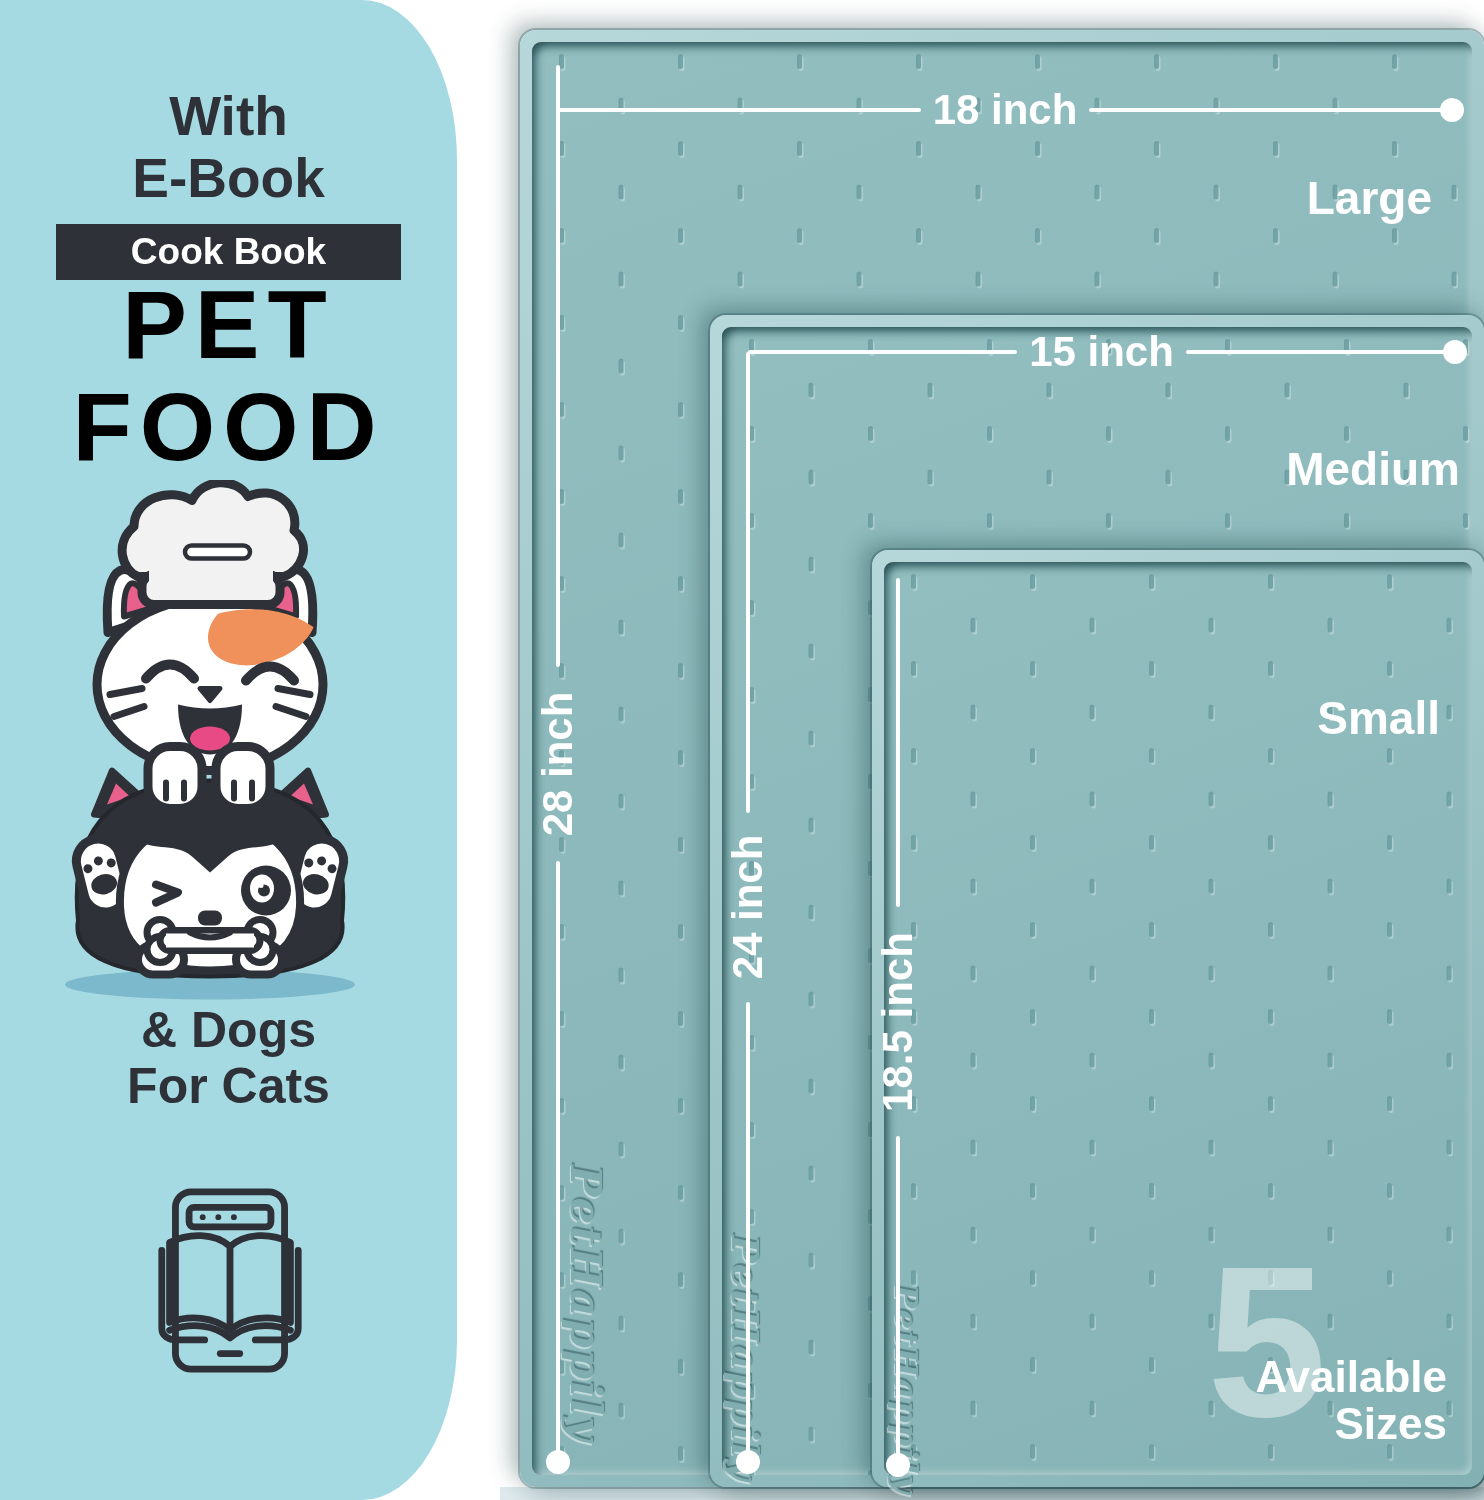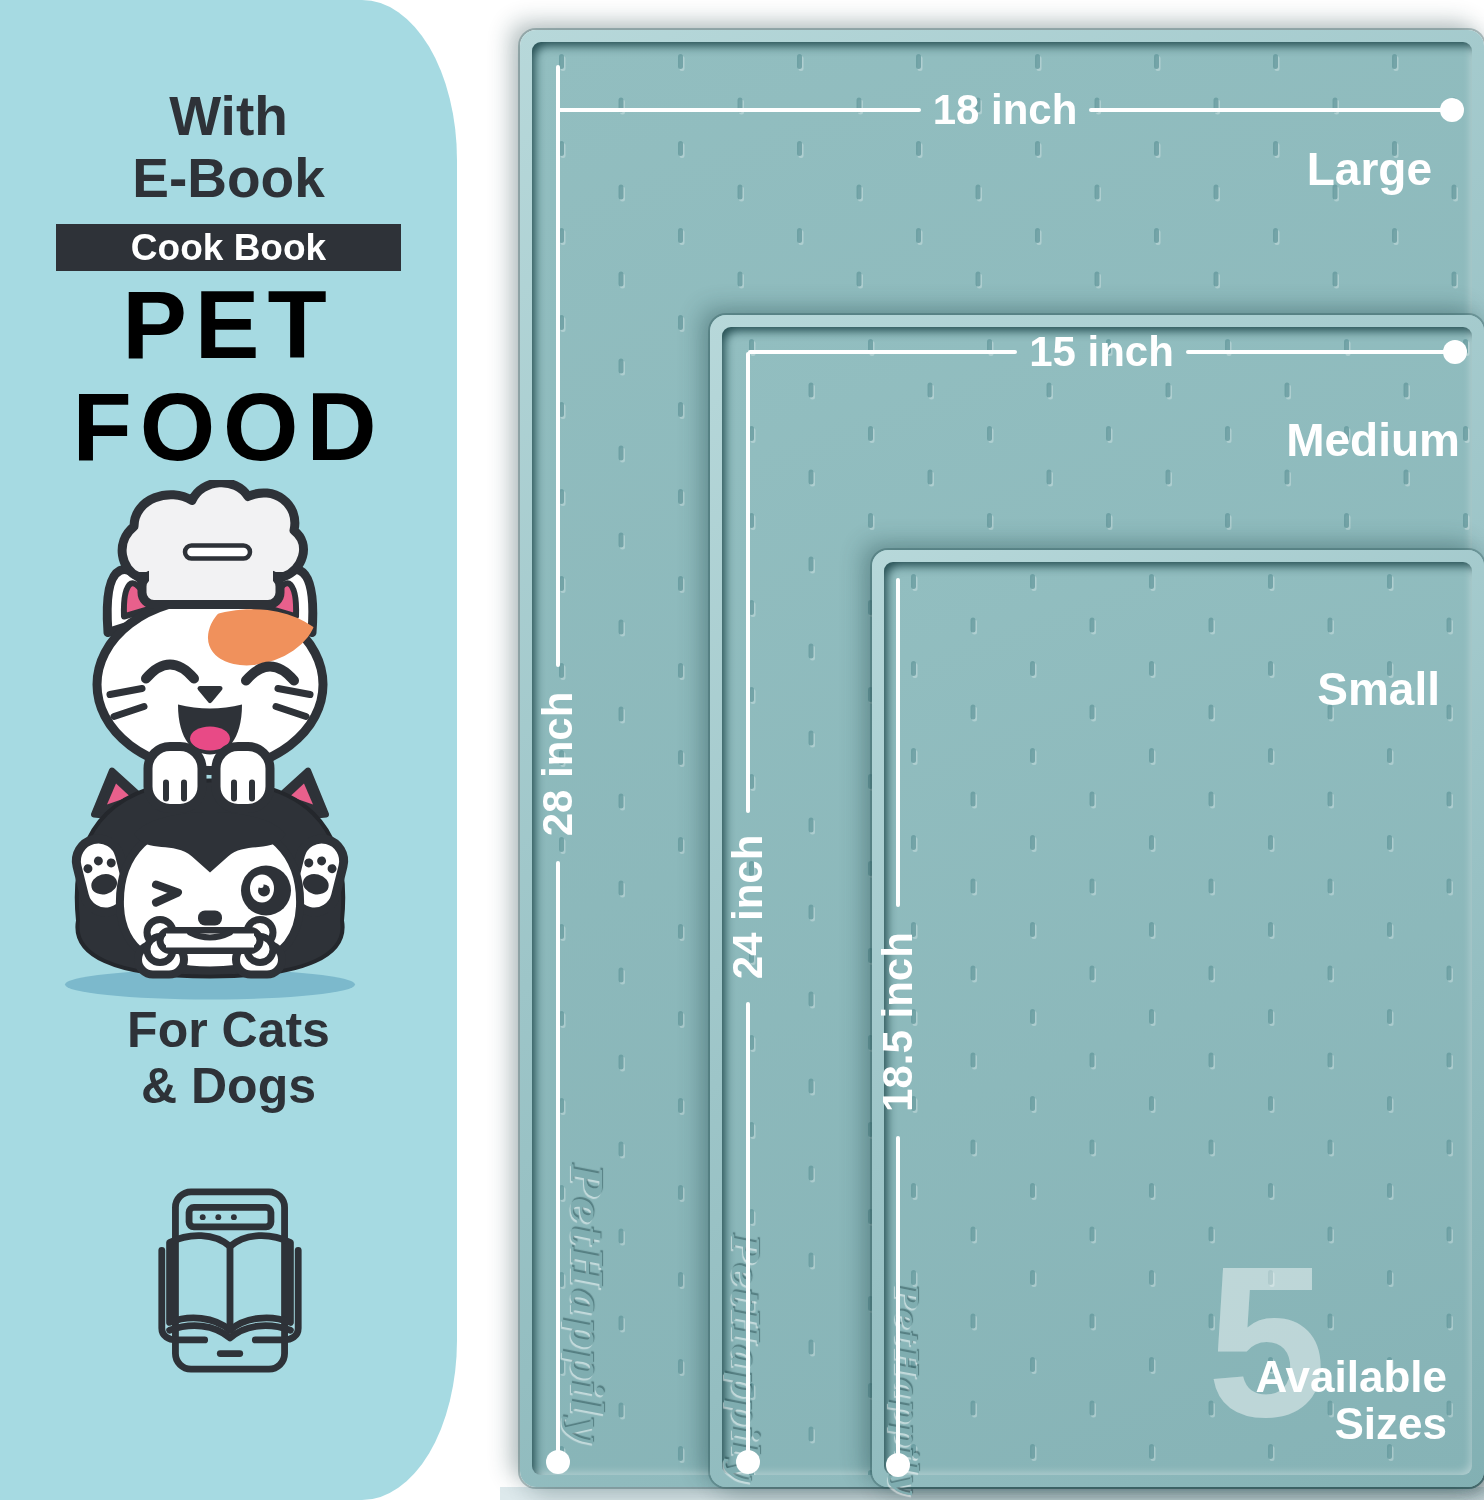--- a/index.html
+++ b/index.html
@@ -4,21 +4,21 @@
 <style>
   * { margin:0; padding:0; box-sizing:border-box; }
   body { background:#ffffff; font-family:"Liberation Sans", sans-serif; }
   .stage { position:relative; width:1484px; height:1500px; background:#ffffff; overflow:hidden; }
 
   
   .panel { position:absolute; left:0; top:0; width:457px; height:1500px;
            background:#a6dae2; border-radius:0 95px 95px 0 / 0 160px 160px 0; }
   .p-top { position:absolute; top:86px; left:0; right:0; text-align:center;
            color:#2e3238; font-weight:bold; font-size:55px; line-height:1.12; }
-  .badge { position:absolute; top:224px; left:56px; right:56px; height:47px;
+  .badge { position:absolute; top:224px; left:56px; right:56px; height:56px;
            background:#2e3238; color:#ffffff; display:flex; align-items:center;
            justify-content:center; font-size:37px; font-weight:bold; }
   .p-title { position:absolute; top:274px; left:0; right:0; text-align:center;
              color:#000000; font-weight:bold; font-size:97px; line-height:1.05;
              letter-spacing:8px; }
   .p-sub { position:absolute; top:1002px; left:0; right:0; text-align:center;
            color:#2e3238; font-weight:bold; font-size:50px; line-height:1.12; }
   .illo { position:absolute; left:50px; top:480px; width:360px; height:525px; }
   .ebook { position:absolute; left:141px; top:1186px; width:178px; height:190px; }
 
@@ -32,21 +32,21 @@
   .surface { position:absolute; inset:12px; border-radius:9px;
              background:linear-gradient(160deg,#92bec0,#86b3b6);
              box-shadow:inset 6px 7px 10px -3px rgba(8,48,53,.78),
                         inset -4px -5px 9px -3px rgba(255,255,255,.38);
              overflow:hidden; }
   .surface svg { position:absolute; inset:0; width:100%; height:100%; }
   .mat-large  { left:520px; top:30px;  width:964px; height:1457px; z-index:1; }
   .mat-medium { left:710px; top:315px; width:774px; height:1172px; z-index:2; }
   .mat-small  { left:872px; top:550px; width:612px; height:937px;  z-index:3; }
 
-  .size-label { position:absolute; color:#ffffff; font-weight:bold; font-size:46px; }
+  .size-label { position:absolute; color:#ffffff; font-weight:bold; font-size:46px;margin-top:29px; }
   .sl-large  { right:52px; top:112px; }
   .sl-medium { right:24px; top:98px; }
   .sl-small  { right:44px; top:112px; }
 
   
   .dim-h { position:absolute; display:flex; align-items:center; gap:12px; height:46px; }
   .dim-h .seg { height:4px; flex:1; background:#fff; border-radius:2px; }
   .dim-v { position:absolute; display:flex; flex-direction:column; align-items:center;
            gap:12px; width:46px; }
   .dim-v .seg { width:4px; flex:1; background:#fff; border-radius:2px; }
@@ -164,22 +164,22 @@
 
       <g>
         <rect x="98" y="264" width="54" height="62" rx="22" fill="#ffffff" stroke="#2e3238" stroke-width="9"></rect>
         <path d="M116,300 V316 M134,300 V316" stroke="#2e3238" stroke-width="6" stroke-linecap="round"></path>
         <rect x="166" y="264" width="54" height="62" rx="22" fill="#ffffff" stroke="#2e3238" stroke-width="9"></rect>
         <path d="M184,300 V316 M202,300 V316" stroke="#2e3238" stroke-width="6" stroke-linecap="round"></path>
       </g>
     </svg>
 
     <div class="p-sub">
+      <div>&amp; Dogs</div>
       <div>For Cats</div>
-      <div>&amp; Dogs</div>
     </div>
 
     <svg class="ebook" viewBox="0 0 180 195" stroke="#2e3238" stroke-width="7" fill="none" stroke-linecap="round" stroke-linejoin="round">
       <rect x="34" y="6" width="112" height="182" rx="16"></rect>
       <rect x="48" y="22" width="84" height="20" rx="5"></rect>
       <circle cx="62" cy="32" r="3" fill="#2e3238" stroke="none"></circle>
       <circle cx="78" cy="32" r="3" fill="#2e3238" stroke="none"></circle>
       <circle cx="94" cy="32" r="3" fill="#2e3238" stroke="none"></circle>
       <path d="M80,172 H100"></path>
       <path d="M20,66 V146 C20,154 27,158 35,158 H64"></path>

